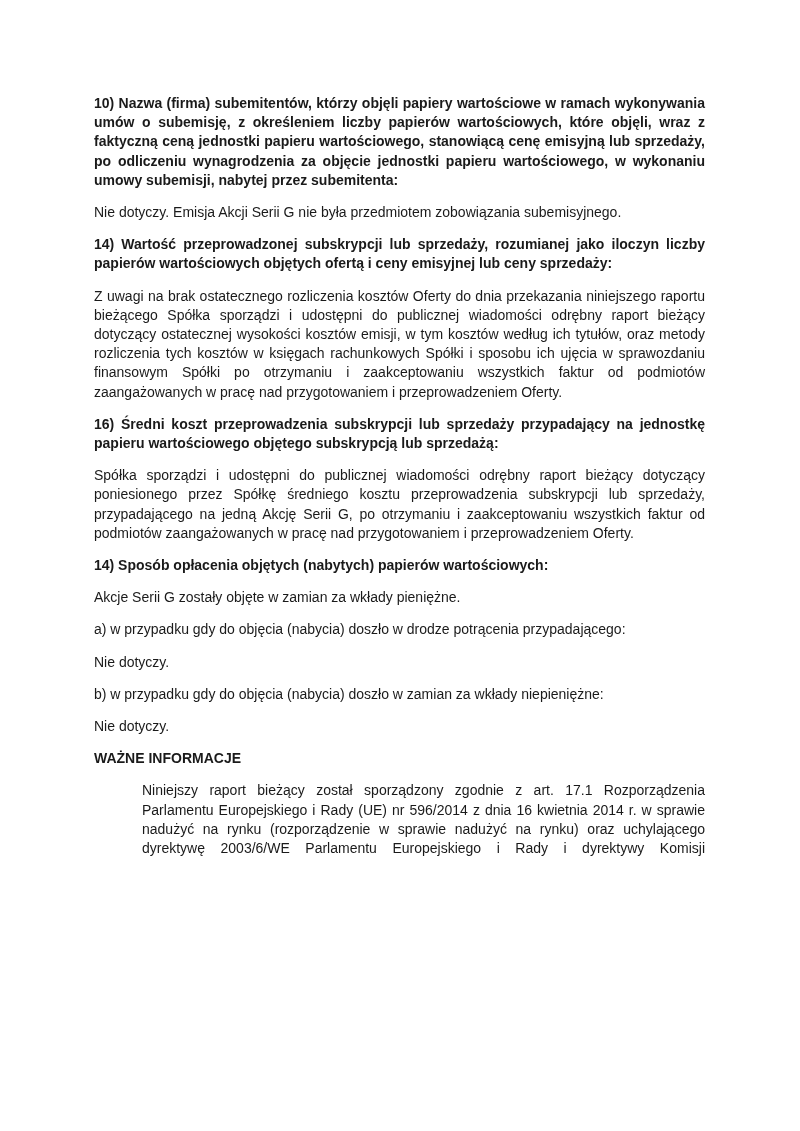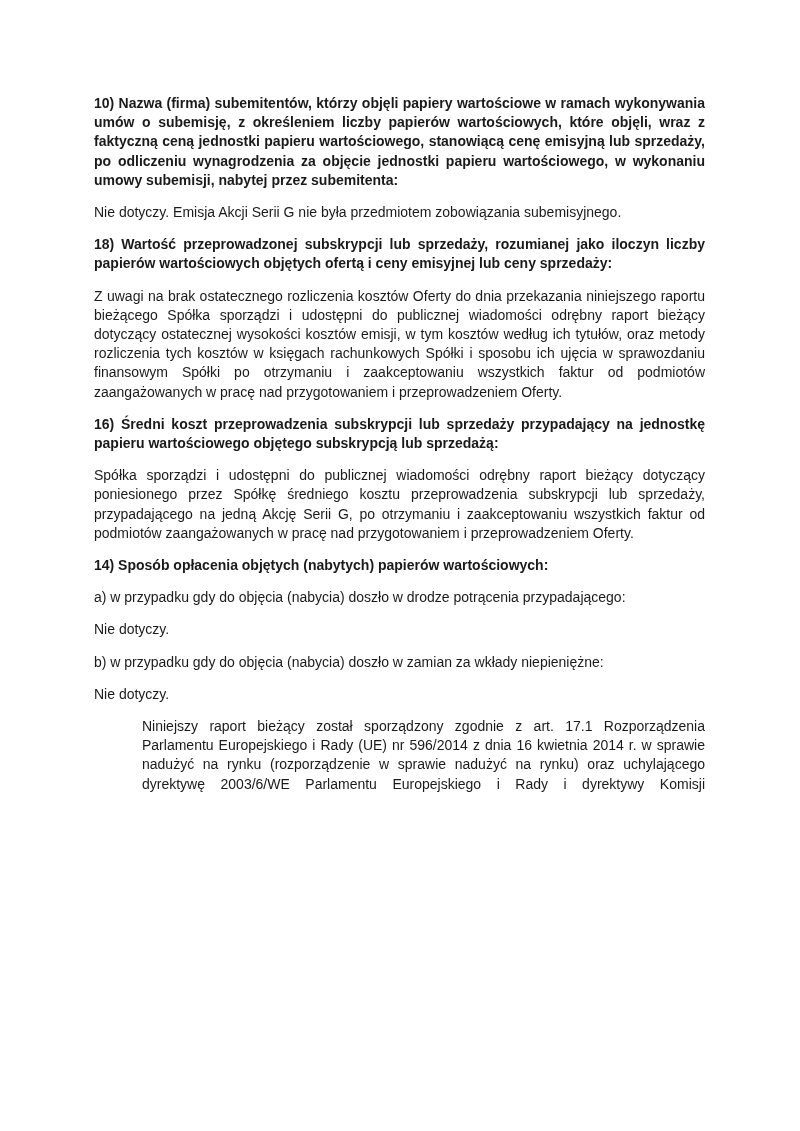--- a/index.html
+++ b/index.html
@@ -14,27 +14,29 @@
   .t { margin-bottom: 13px; }
   .last { text-align: justify; text-align-last: justify; margin-left: 48px; }
 </style>
 </head>
 <body>
 
 <div class="page">
   <p class="h">10) Nazwa (firma) subemitentów, którzy objęli papiery wartościowe w ramach wykonywania umów o subemisję, z określeniem liczby papierów wartościowych, które objęli, wraz z faktyczną ceną jednostki papieru wartościowego, stanowiącą cenę emisyjną lub sprzedaży, po odliczeniu wynagrodzenia za objęcie jednostki papieru wartościowego, w wykonaniu umowy subemisji, nabytej przez subemitenta:</p>
   <p class="t">Nie dotyczy. Emisja Akcji Serii G nie była przedmiotem zobowiązania subemisyjnego.</p>
 
-  <p class="h">18) Wartość przeprowadzonej subskrypcji lub sprzedaży, rozumianej jako iloczyn liczby papierów wartościowych objętych ofertą i ceny emisyjnej lub ceny sprzedaży:</p>
+  <p class="h">14) Wartość przeprowadzonej subskrypcji lub sprzedaży, rozumianej jako iloczyn liczby papierów wartościowych objętych ofertą i ceny emisyjnej lub ceny sprzedaży:</p>
 
   <p class="t">Z uwagi na brak ostatecznego rozliczenia kosztów Oferty do dnia przekazania niniejszego raportu bieżącego Spółka sporządzi i udostępni do publicznej wiadomości odrębny raport bieżący dotyczący ostatecznej wysokości kosztów emisji, w tym kosztów według ich tytułów, oraz metody rozliczenia tych kosztów w księgach rachunkowych Spółki i sposobu ich ujęcia w sprawozdaniu finansowym Spółki po otrzymaniu i zaakceptowaniu wszystkich faktur od podmiotów zaangażowanych w pracę nad przygotowaniem i przeprowadzeniem Oferty.</p>
 
   <p class="h">16) Średni koszt przeprowadzenia subskrypcji lub sprzedaży przypadający na jednostkę papieru wartościowego objętego subskrypcją lub sprzedażą:</p>
   <p class="t">Spółka sporządzi i udostępni do publicznej wiadomości odrębny raport bieżący dotyczący poniesionego przez Spółkę średniego kosztu przeprowadzenia subskrypcji lub sprzedaży, przypadającego na jedną Akcję Serii G, po otrzymaniu i zaakceptowaniu wszystkich faktur od podmiotów zaangażowanych w pracę nad przygotowaniem i przeprowadzeniem Oferty.</p>
 
   <p class="h">14) Sposób opłacenia objętych (nabytych) papierów wartościowych:</p>
+  <p class="t">Akcje Serii G zostały objęte w zamian za wkłady pieniężne.</p>
   <p class="t">a) w przypadku gdy do objęcia (nabycia) doszło w drodze potrącenia przypadającego:</p>
   <p class="t">Nie dotyczy.</p>
   <p class="t">b) w przypadku gdy do objęcia (nabycia) doszło w zamian za wkłady niepieniężne:</p>
   <p class="t">Nie dotyczy.</p>
 
+  <p class="h">WAŻNE INFORMACJE</p>
   <p class="last">Niniejszy raport bieżący został sporządzony zgodnie z art. 17.1 Rozporządzenia Parlamentu Europejskiego i Rady (UE) nr 596/2014 z dnia 16 kwietnia 2014 r. w sprawie nadużyć na rynku (rozporządzenie w sprawie nadużyć na rynku) oraz uchylającego dyrektywę 2003/6/WE Parlamentu Europejskiego i Rady i dyrektywy Komisji</p>
 </div>
 
 </body></html>

